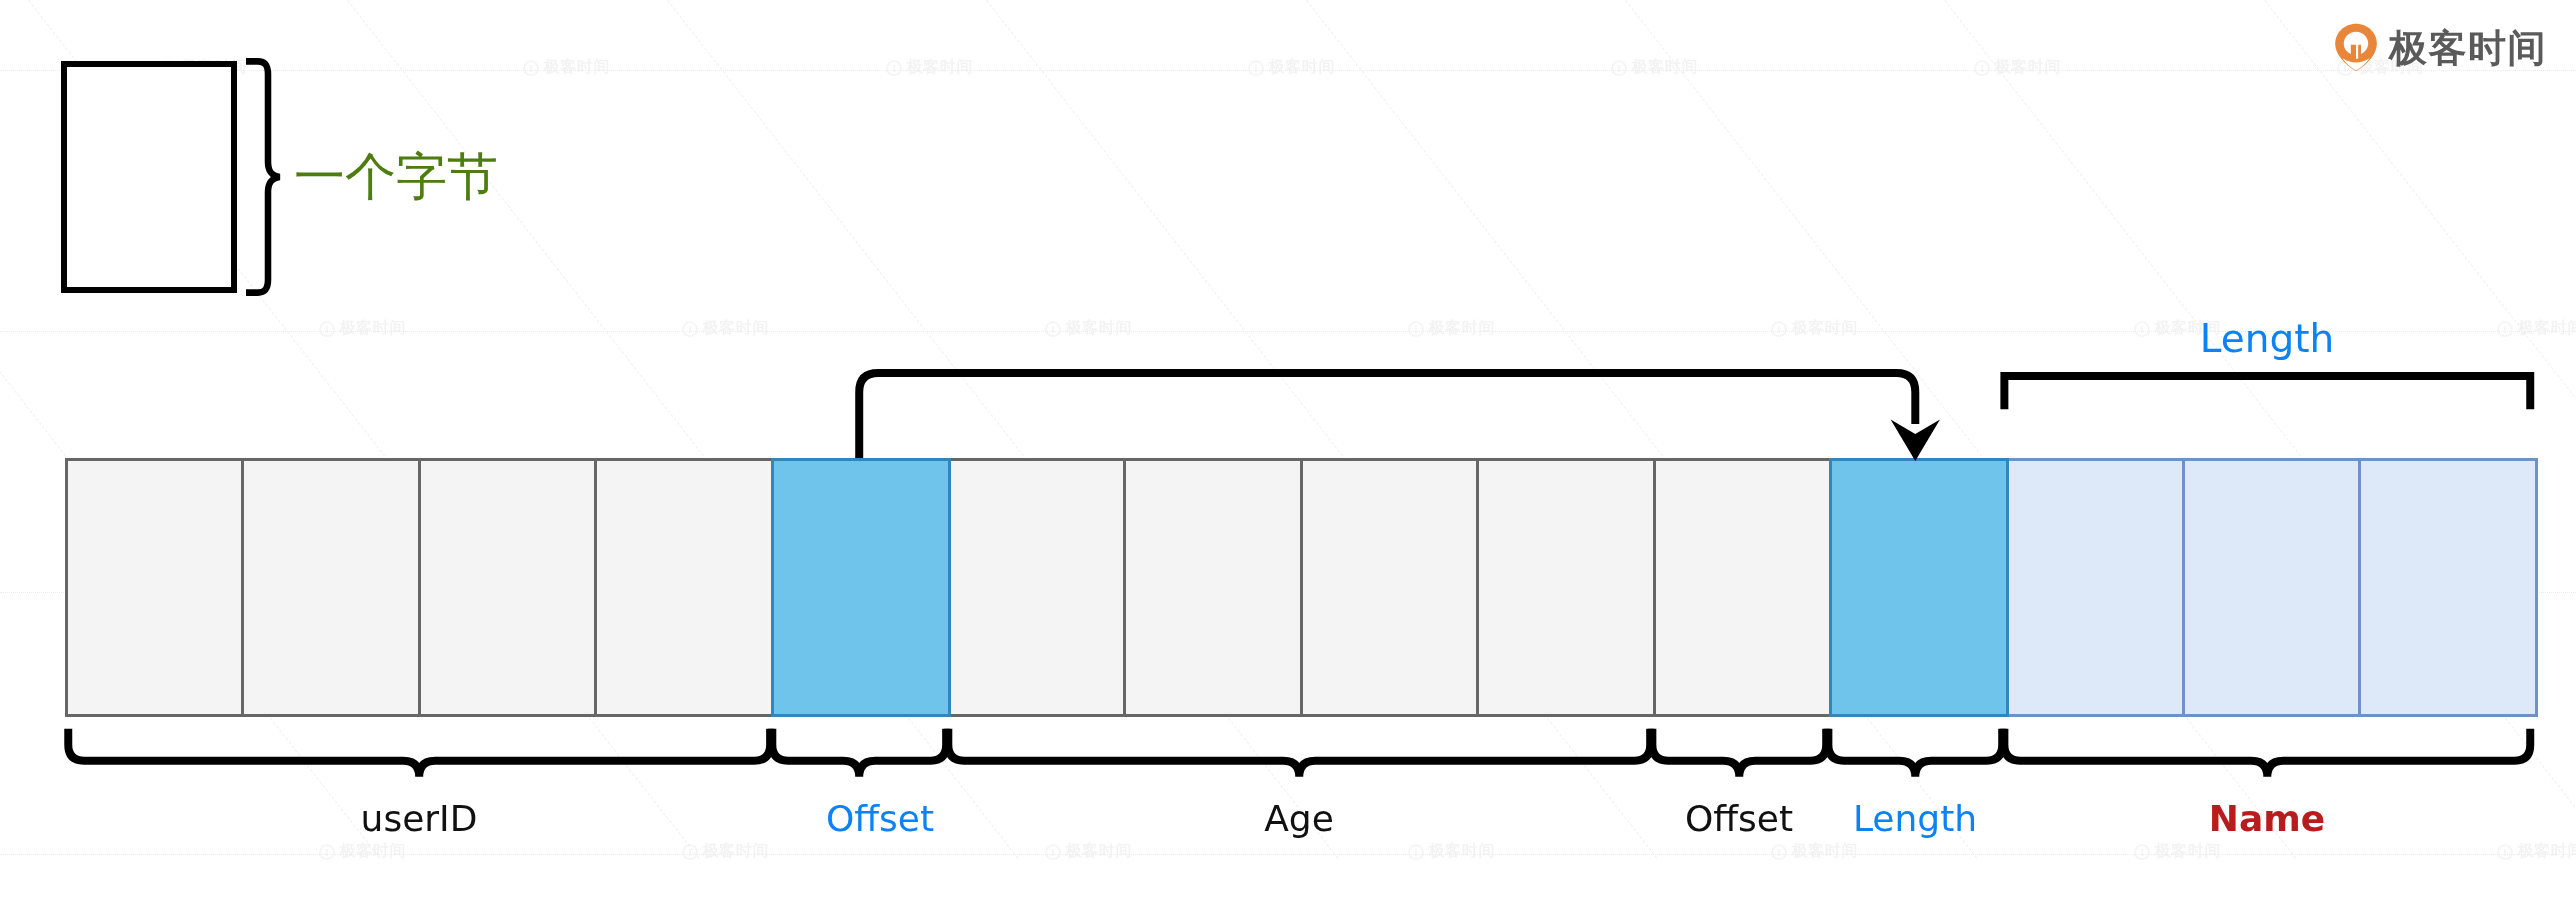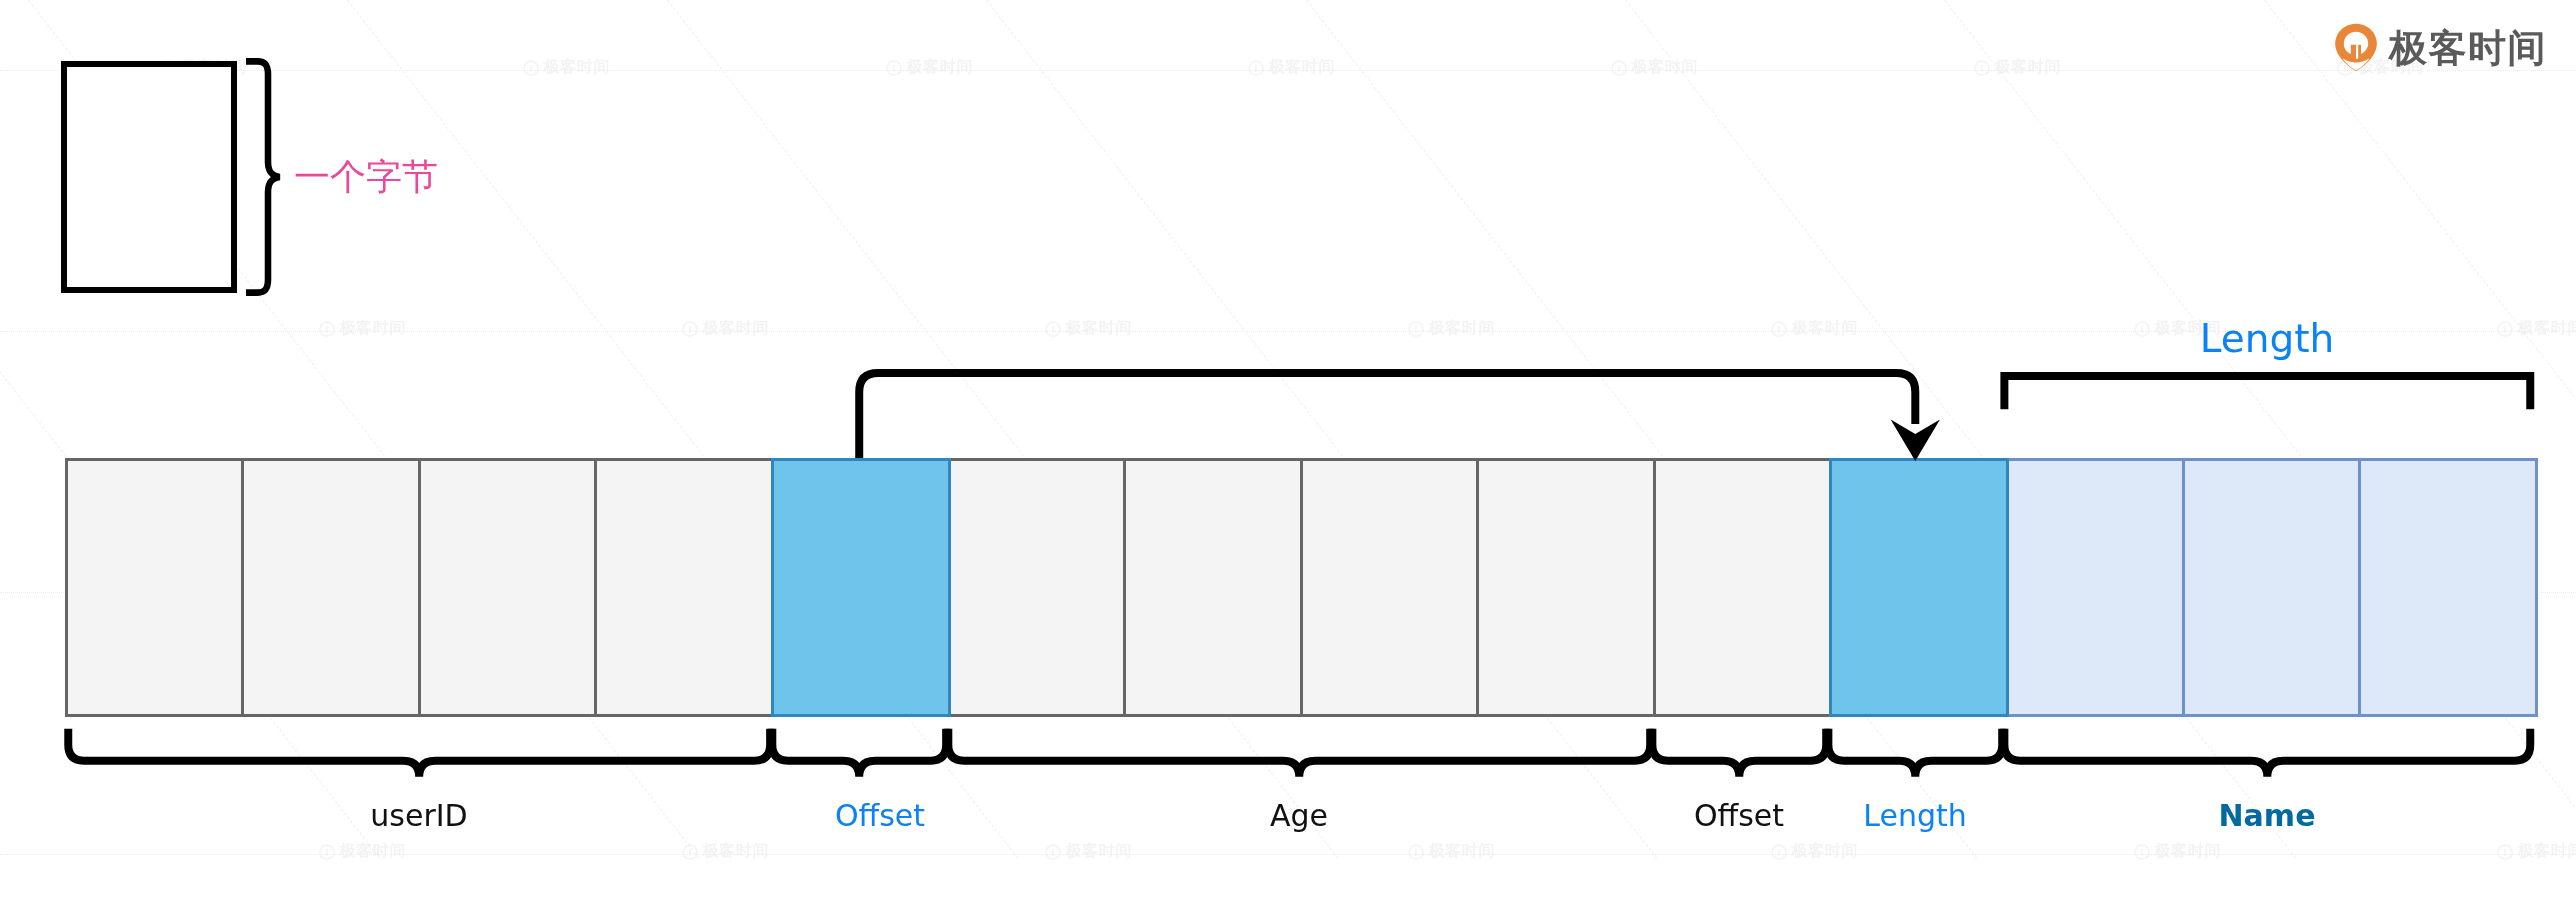--- a/index.html
+++ b/index.html
@@ -76,21 +76,21 @@
     width:176px;height:232px;
     border:6.5px solid #000;
     background:#fff;
     box-sizing:border-box;
   }
   #legend-brace{
     width:44px;height:240px;position:relative;margin-left:8.7px;
   }
   #legend-brace svg{display:block;}
   #legend-label{
-    font-size:36px;color:#ec4899;margin-left:4.4px;white-space:nowrap;
+    font-size:51px;color:#4d7c0f;margin-left:4.4px;white-space:nowrap;
     font-family:"DejaVu Sans","Liberation Sans",sans-serif;
   }
 
   
   #byte-strip{
     position:absolute;
     left:65px;top:458px;
     height:259px;
     display:flex;
     z-index:3;
@@ -122,28 +122,28 @@
     position:absolute;left:0;top:0;
     width:2576px;height:908px;
     z-index:4;pointer-events:none;
   }
 
   
   .field-label{
     position:absolute;
     transform:translateX(-50%);
     white-space:nowrap;
-    font-size:30px;
+    font-size:36px;
     line-height:1;
     font-family:"DejaVu Sans","Liberation Sans",sans-serif;
     z-index:5;
   }
   .field-label.dark{color:#111111;}
   .field-label.blue{color:#0b82f5;}
-  .field-label.blue-bold{color:#0369a1;font-weight:bold;}
+  .field-label.blue-bold{color:#b91c1c;font-weight:bold;}
 
   #top-length-label{
     position:absolute;
     transform:translateX(-50%);
     font-size:39px;color:#0b82f5;
     white-space:nowrap;line-height:1;
     font-family:"DejaVu Sans","Liberation Sans",sans-serif;
     z-index:5;
   }
 </style>

